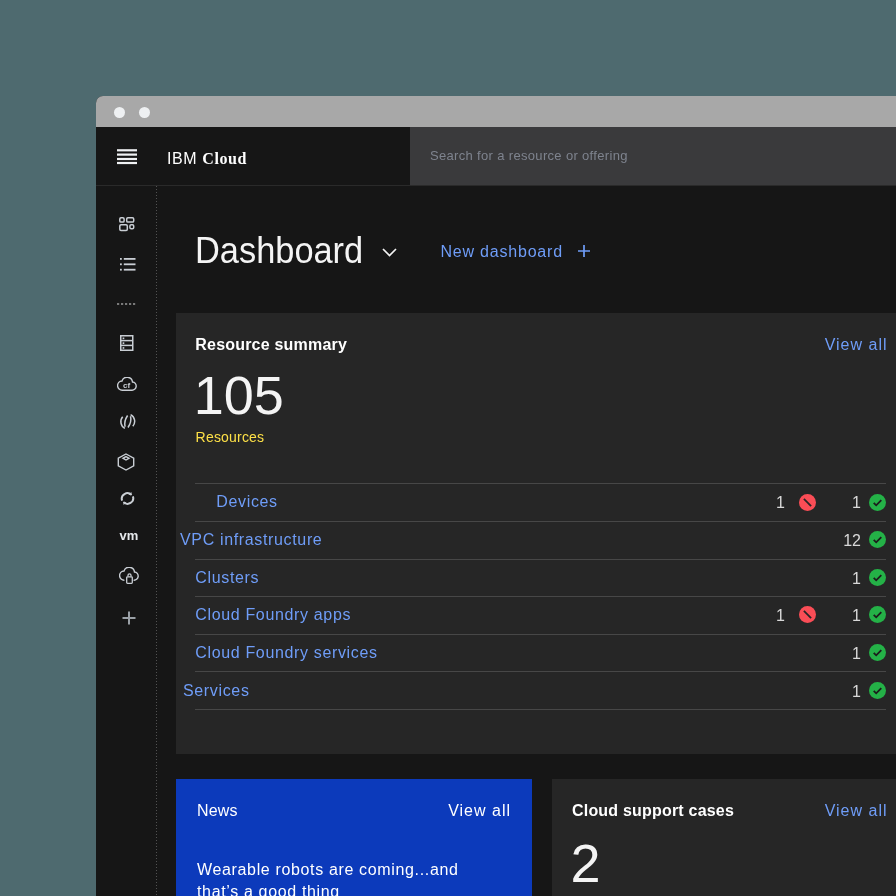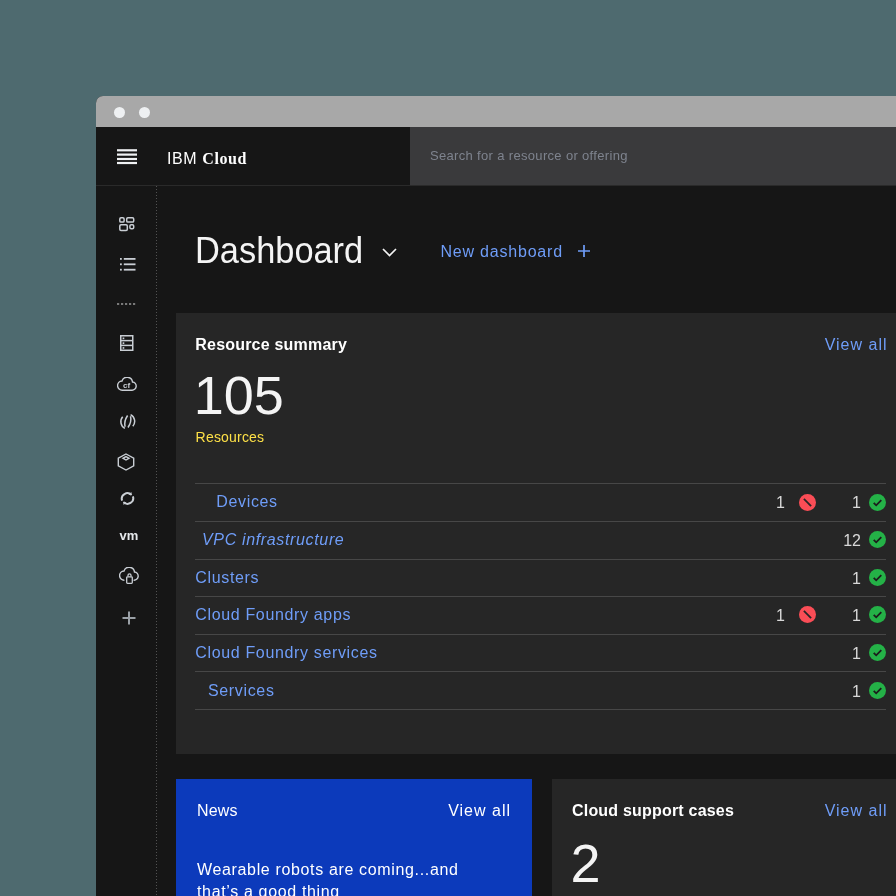--- a/index.html
+++ b/index.html
@@ -126,25 +126,25 @@
 
     <div class="sep" style="top:170.2px;"></div>
     <div class="sep" style="top:208px;"></div>
     <div class="sep" style="top:245.7px;"></div>
     <div class="sep" style="top:282.7px;"></div>
     <div class="sep" style="top:320.5px;"></div>
     <div class="sep" style="top:358.3px;"></div>
     <div class="sep" style="top:396.1px;"></div>
 
     <div class="abs t16 blue" style="left:19.3px;top:181.3px;letter-spacing:0.65px;margin-left:21px;">Devices</div>
-    <div class="abs t16 blue" style="left:26px;top:219.2px;letter-spacing:0.65px;font-style:italic;">VPC infrastructure</div>
+    <div class="abs t16 blue" style="left:4px;top:219.2px;letter-spacing:0.65px;">VPC infrastructure</div>
     <div class="abs t16 blue" style="left:19.3px;top:256.5px;letter-spacing:0.65px;">Clusters</div>
     <div class="abs t16 blue" style="left:19.3px;top:293.9px;letter-spacing:0.65px;text-align:right;">Cloud Foundry apps</div>
     <div class="abs t16 blue" style="left:19.3px;top:331.7px;letter-spacing:0.65px;">Cloud Foundry services</div>
-    <div class="abs t16 blue" style="left:32px;top:369.5px;letter-spacing:0.65px;">Services</div>
+    <div class="abs t16 blue" style="left:7px;top:369.5px;letter-spacing:0.65px;">Services</div>
 
     <div class="num" style="right:111px;top:181.3px;">1</div>
     <svg class="abs" style="left:623.1px;top:180.5px;" width="17" height="17" viewBox="0 0 17 17">
       <circle cx="8.5" cy="8.5" r="8.5" fill="#fa4d56"></circle>
       <line x1="4.9" y1="4.9" x2="12.1" y2="12.1" stroke="#262626" stroke-width="1.8"></line>
     </svg>
     <div class="num" style="right:35px;top:181.3px;">1</div>
     <svg class="abs" style="left:693px;top:180.5px;" width="17" height="17" viewBox="0 0 17 17">
       <circle cx="8.5" cy="8.5" r="8.5" fill="#24b147"></circle>
       <path d="M4.7 8.8 L7.2 11.3 L12.3 6.1" fill="none" stroke="#1c1c1c" stroke-width="1.8"></path>

